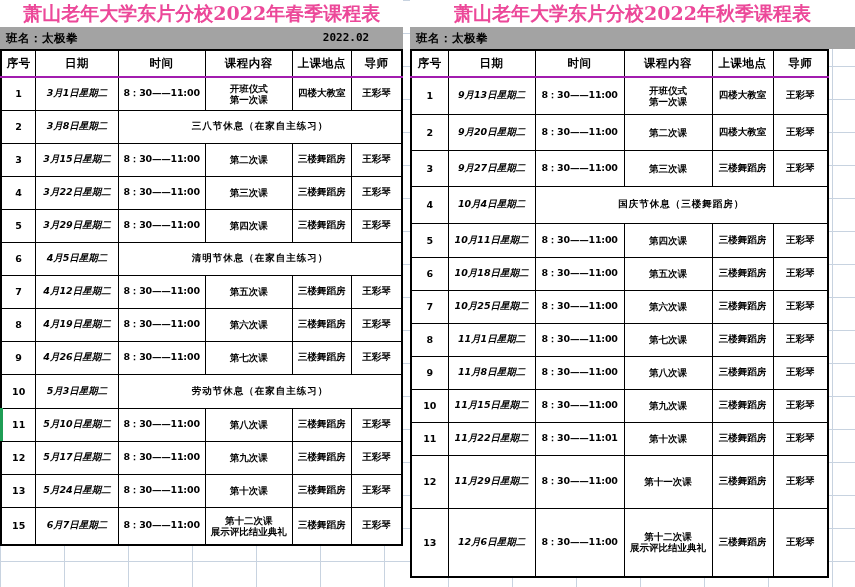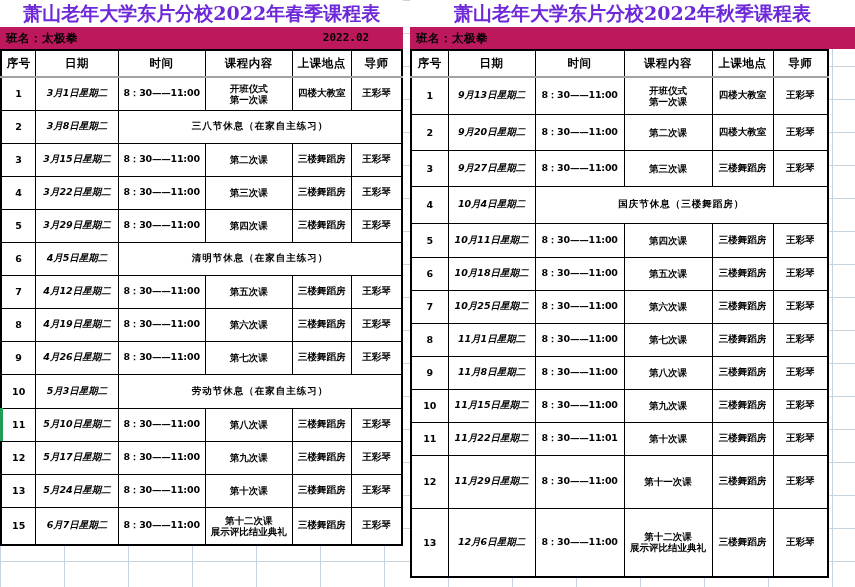--- a/index.html
+++ b/index.html
@@ -37,29 +37,29 @@
   .panel-right { width: 472px; }
 
   .title {
     height: 27px;
     line-height: 27px;
     text-align: center;
     font-family: "DejaVu Serif", "Liberation Serif", serif;
     font-weight: bold;
     font-size: 19px;
     letter-spacing: 0px;
-    color: #6d28d9;
+    color: #ec4899;
     background: #ffffff;
     white-space: nowrap;
     overflow: hidden;
   }
   .subbar {
     height: 22px;
     display: flex;
-    background: #be185d;
+    background: #a3a3a3;
     font-size: 11px;
     font-weight: bold;
     color: #000;
   }
   .subbar .cls {
     flex: 0 0 auto;
     padding-left: 6px;
     line-height: 22px;
     font-family: "DejaVu Sans", sans-serif;
     font-size: 11.5px;
@@ -90,21 +90,21 @@
     font-family: "DejaVu Sans", sans-serif;
     padding: 0 1px;
     overflow: hidden;
     white-space: nowrap;
   }
   table.sched thead th {
     font-weight: bold;
     font-size: 11.5px;
     height: 25px;
     letter-spacing: .5px;
-    border-bottom: 2px solid #a3a3a3;
+    border-bottom: 2px solid #a21caf;
   }
   table.sched tbody td {
     font-size: 9.5px;
     font-weight: bold;
   }
   td.c-idx { font-family: "DejaVu Sans Mono", monospace; font-weight: normal; font-size: 9px; }
   td.c-date { font-weight: bold; font-size: 9.5px; font-style: italic; }
   td.c-time { font-family: "DejaVu Sans Mono", monospace; font-weight: normal; font-size: 9px; letter-spacing: -.2px;}
   td.c-sub  { font-size: 9.5px; line-height: 11px; white-space: normal; margin-left: 48px; }
   td.c-room { font-size: 9.5px; margin-top: 24px; }

